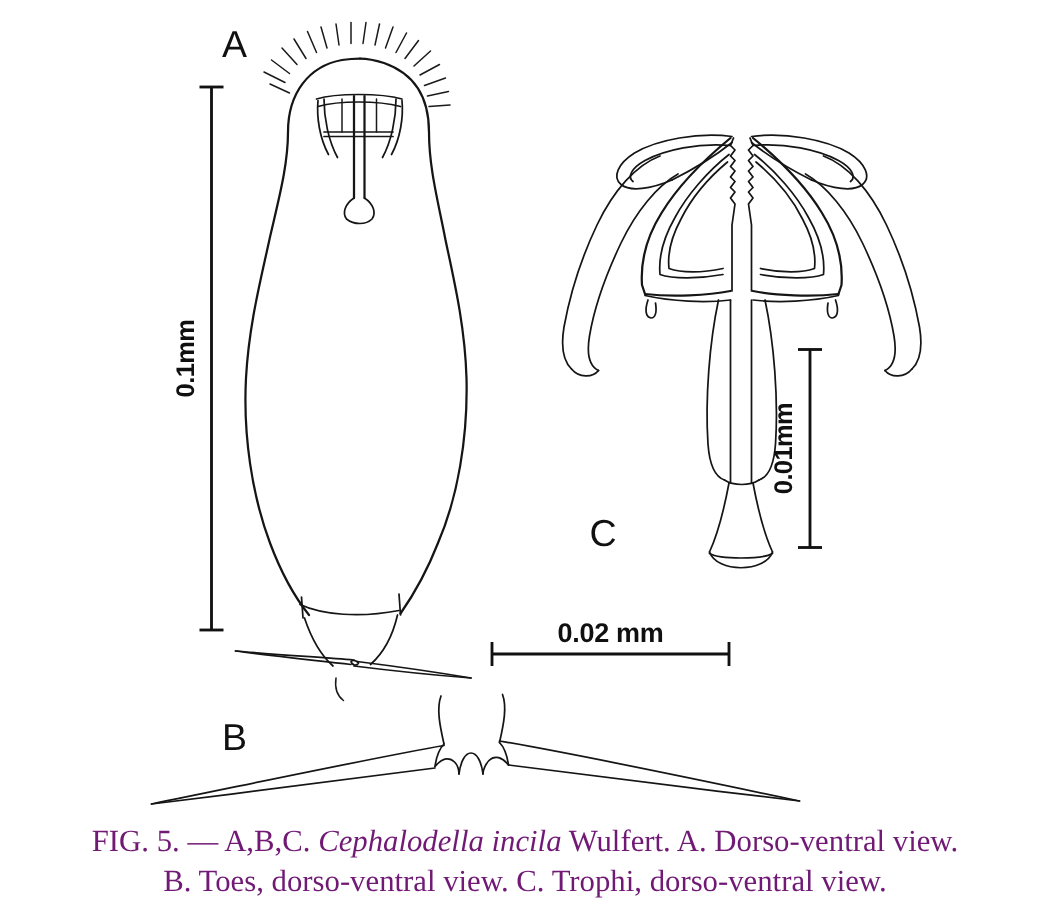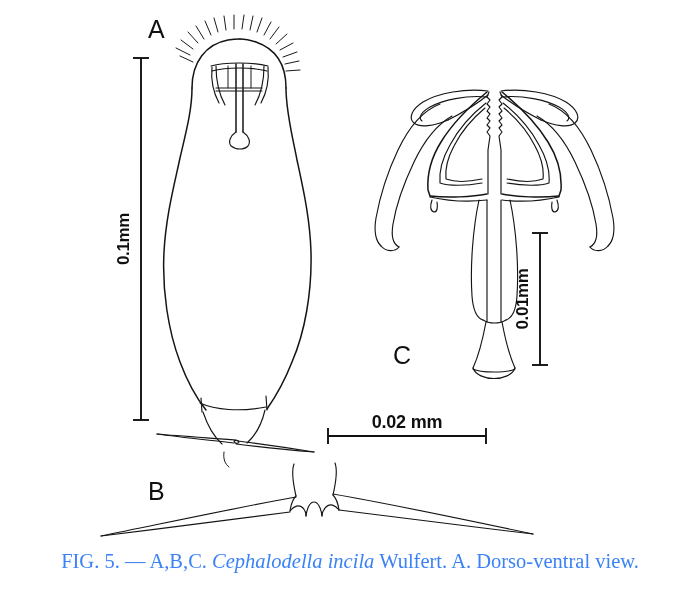--- a/index.html
+++ b/index.html
@@ -71,21 +71,21 @@
   }
   #caption {
     position: absolute;
     left: 0;
     top: 548px;
     width: 700px;
     text-align: center;
     font-family: "Liberation Serif", serif;
     font-size: 20.5px;
     line-height: 1.32;
-    color: #3b82f6;
+    color: #701a75;
   }
   #caption .line {
     white-space: nowrap;
   }
   .smallcaps {
     font-variant: small-caps;
   }
   .sciname {
     font-style: italic;
   }
@@ -282,15 +282,16 @@
       <path class="bar" d="M540,233 L540,365"></path>
       <path class="bar" d="M532,233 L548,233"></path>
       <path class="bar" d="M532,365 L548,365"></path>
       <text class="scale-label" x="528" y="299" transform="rotate(-90 528 299)" text-anchor="middle">0.01mm</text>
     </g>
 
   </svg>
 
   <div id="caption">
     <div class="line"><span>F</span><span class="smallcaps">IG</span><span>. 5. — A,B,C. </span><span class="sciname">Cephalodella incila</span><span> Wulfert. A. Dorso-ventral view.</span></div>
+    <div class="line">B. Toes, dorso-ventral view.  C. Trophi,  dorso-ventral view.</div>
   </div>
 
 </div>
 
 </body></html>

